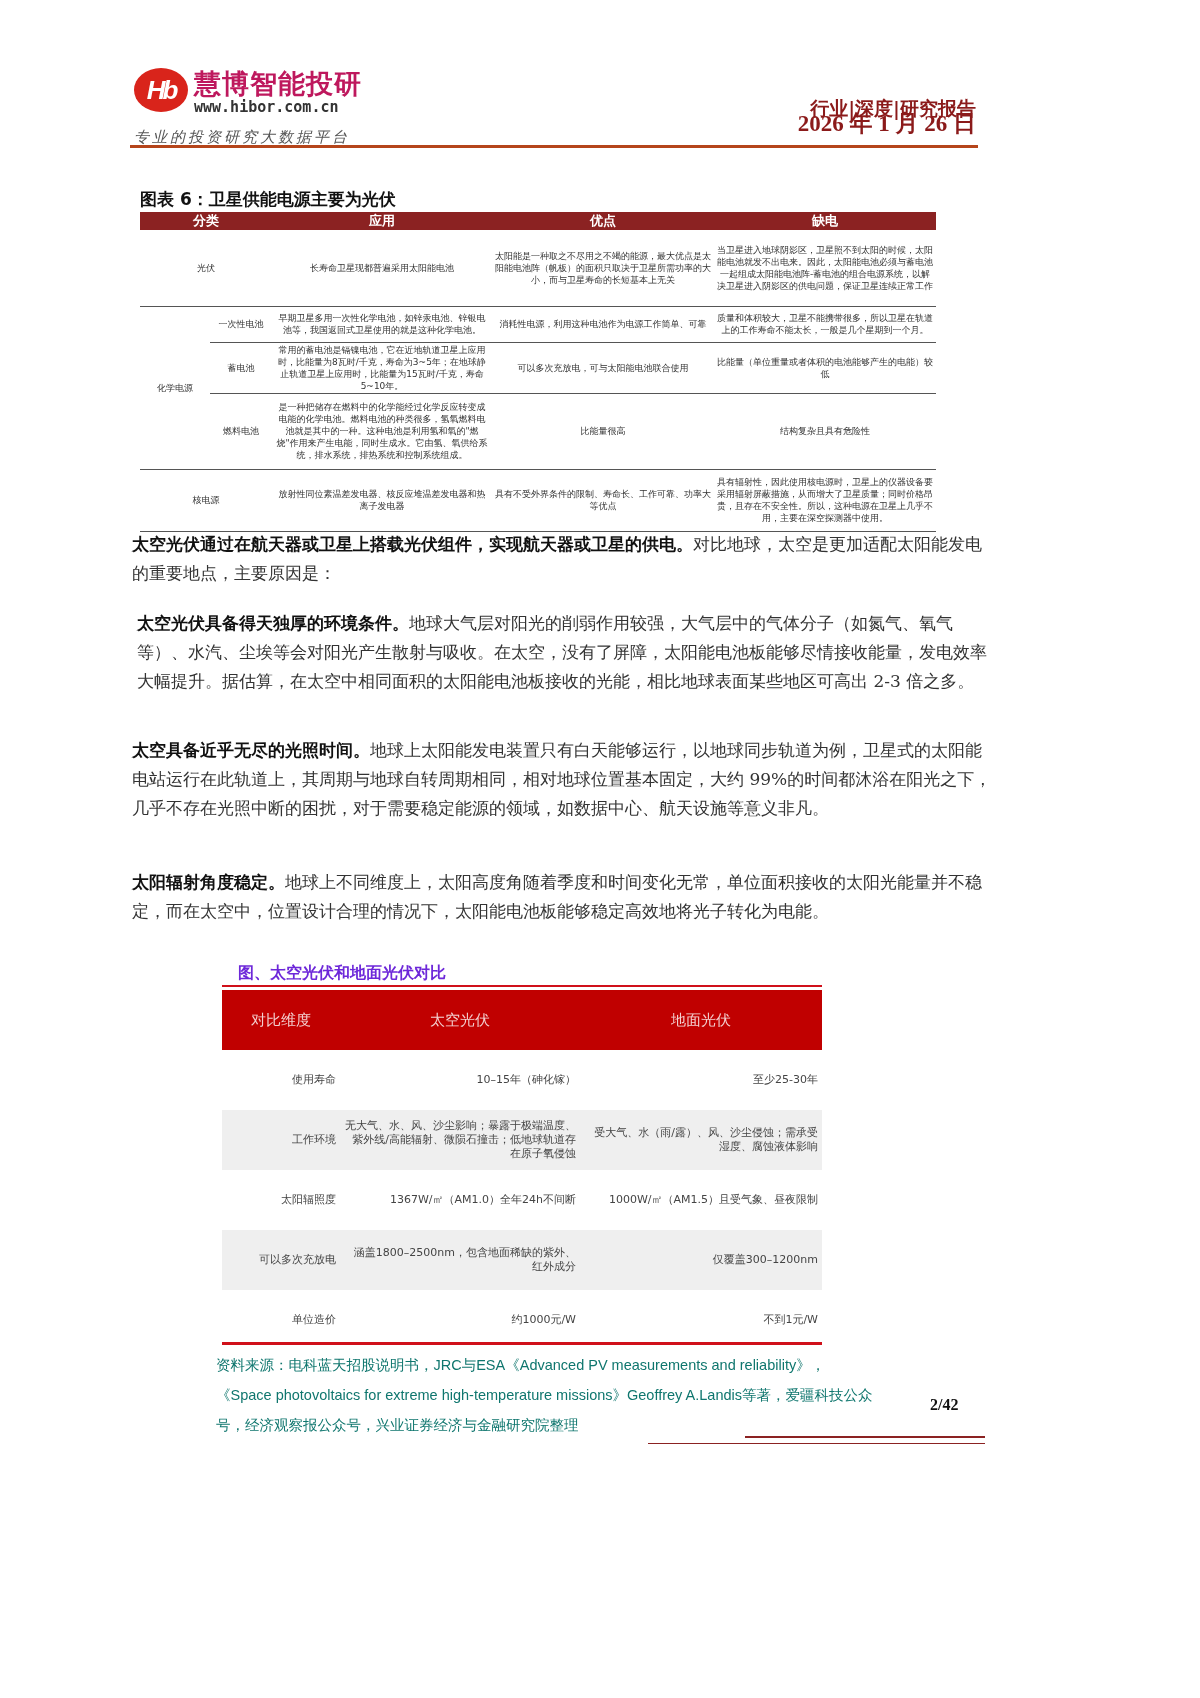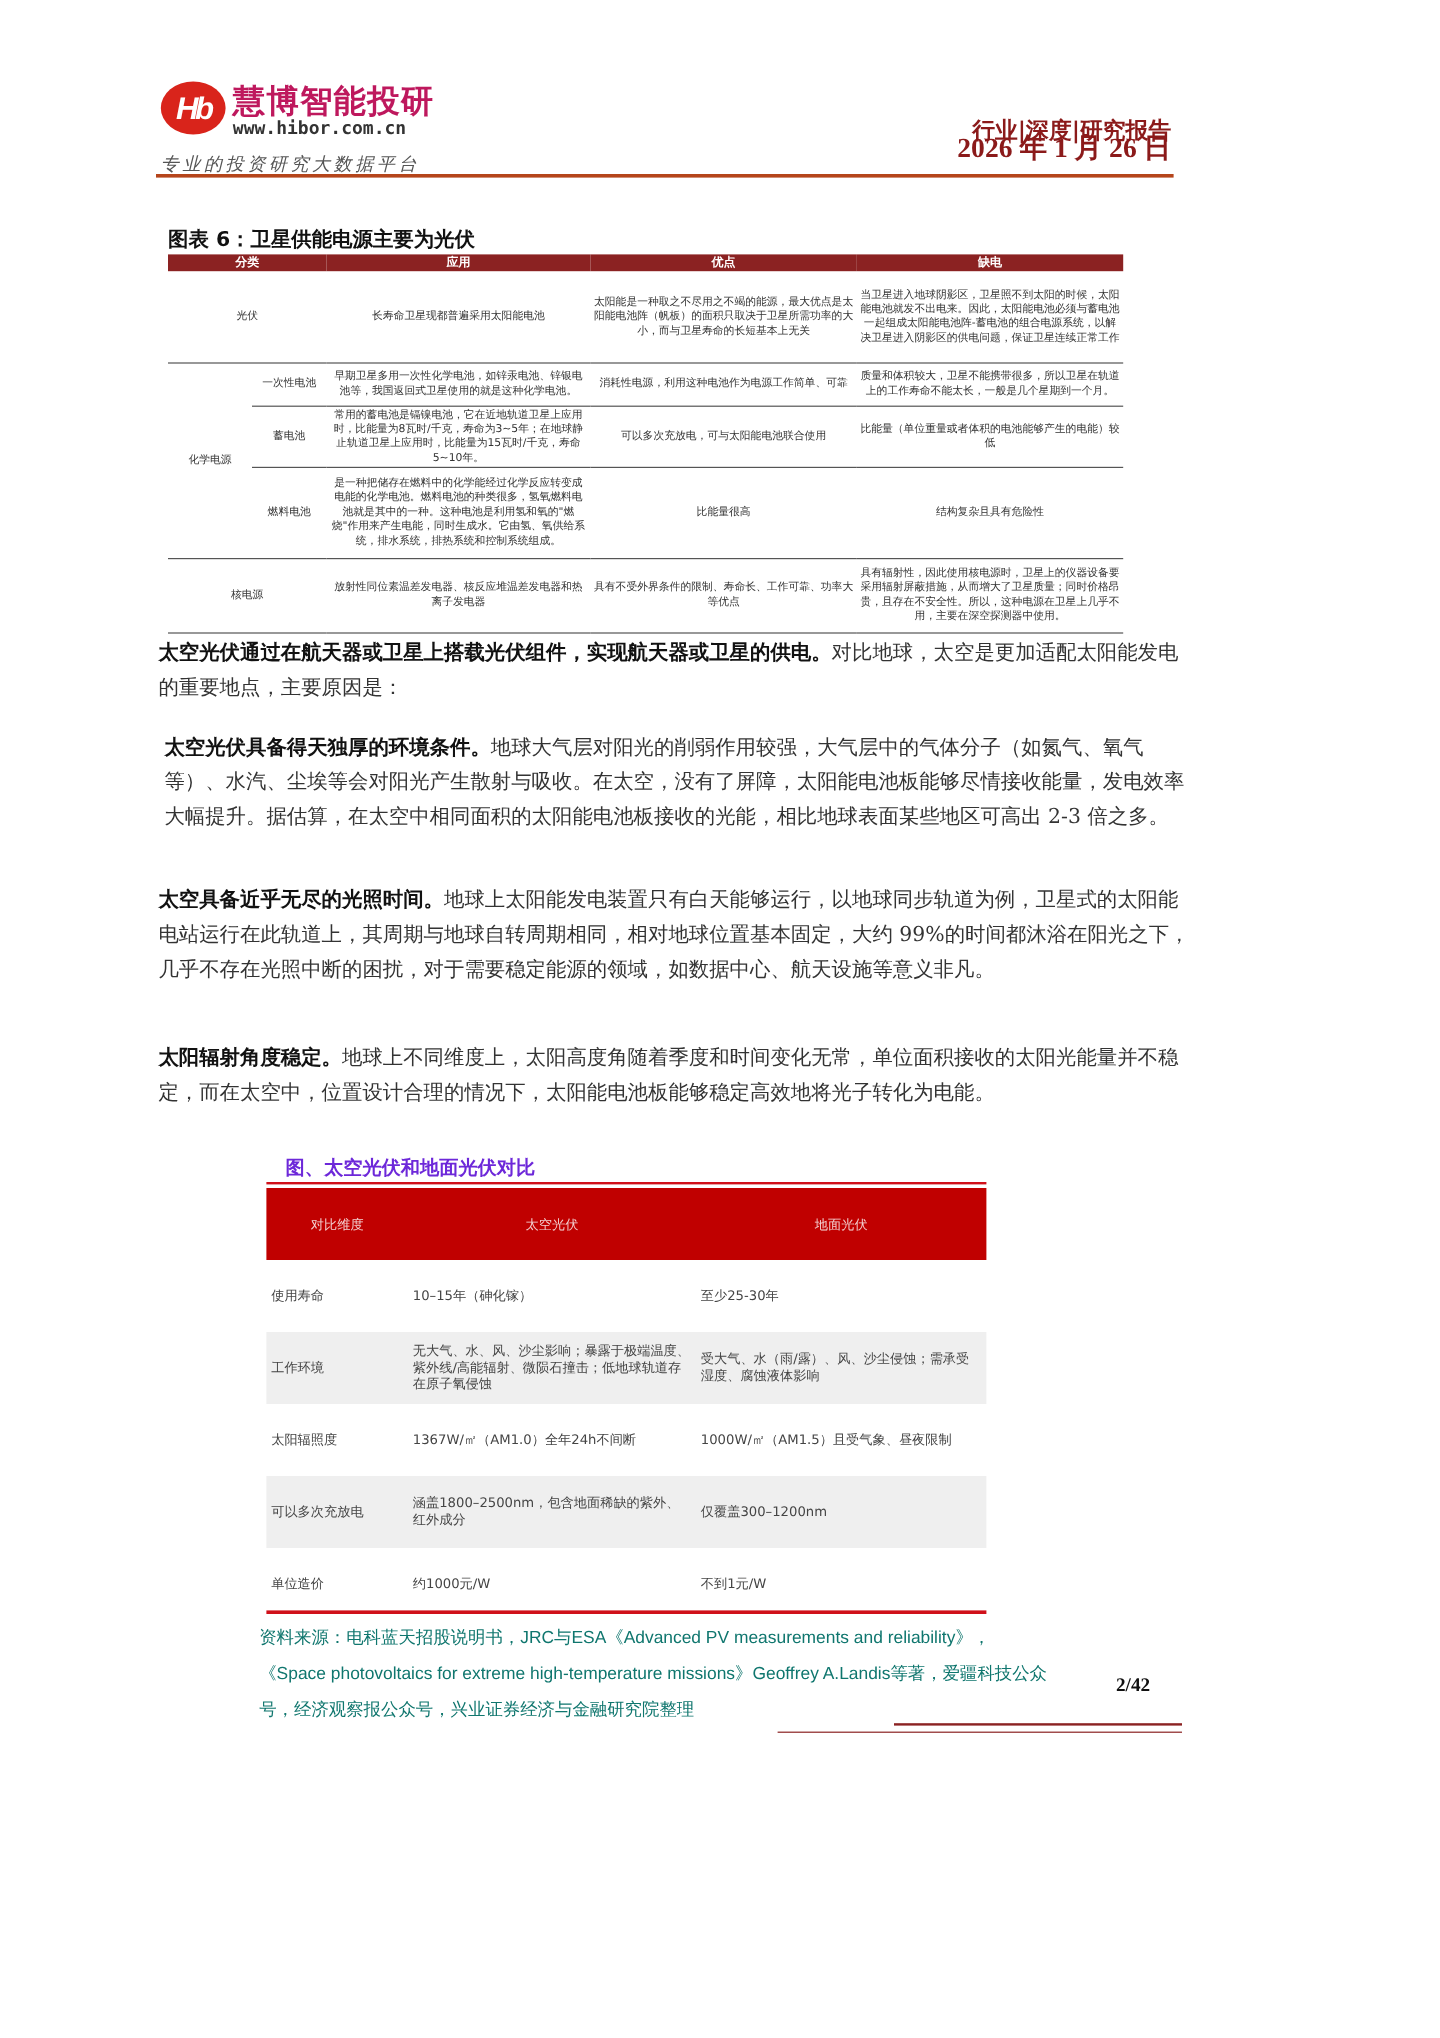--- a/index.html
+++ b/index.html
@@ -11,36 +11,36 @@
   .logo-title { position: absolute; left: 64px; top: 6px; font: bold 27px "DejaVu Sans", sans-serif; color: #be185d; letter-spacing: 1px; }
   .logo-url { position: absolute; left: 64px; top: 38px; font: bold 15px "DejaVu Sans Mono", monospace; color: #333; }
   .logo-slogan { position: absolute; left: 4px; top: 58px; font: italic 15px "DejaVu Serif", serif; color: #555; letter-spacing: 3px; margin-top: 10px; }
   .report-type { position: absolute; right: 2px; top: 20px; font: bold 19px "DejaVu Serif", serif; color: #8b1a1a; margin-top: 16px; }
   .report-date { position: absolute; right: 2px; top: 48px; font: bold 23px "Liberation Serif", serif; color: #8b1a1a; }
   .header-rule { position: absolute; left: 130px; top: 145px; width: 848px; height: 3px; background: #b5451b; }
 
   
   .t6-title { position: absolute; left: 140px; top: 188px; font: bold 17px "DejaVu Sans", sans-serif; color: #111; }
   .t6 { position: absolute; left: 140px; top: 212px; width: 796px; border-collapse: collapse; font: 9px "DejaVu Sans", sans-serif; color: #333; table-layout: fixed; }
-  .t6 th { background: #8b2222; color: #fff; font-weight: bold; height: 14px; padding: 0; font-size: 10px; }
+  .t6 th { background: #8b2222; color: #fff; font-weight: bold; height: 14px; padding: 0; font-size: 13px; }
   .t6 td { text-align: center; vertical-align: middle; padding: 1px 3px; line-height: 12px; }
   .t6 tr.sep td { border-top: 1.5px solid #555; }
   .t6 tr.sub td.subsep { border-top: 1.5px solid #555; }
   .t6 tr.last td { border-bottom: 1.5px solid #555; }
 
   
   .para { position: absolute; left: 132px; width: 860px; font: 17px "DejaVu Serif", serif; line-height: 29px; color: #333; }
   .para b { font-family: "DejaVu Sans", sans-serif; font-weight: bold; color: #111; }
 
   
   .fig-title { position: absolute; left: 238px; top: 963px; font: bold 16px "DejaVu Sans", sans-serif; color: #6d28d9; }
   .fig-rule { position: absolute; left: 222px; top: 985px; width: 600px; height: 2px; background: #d0101a; }
   .cmp { position: absolute; left: 222px; top: 990px; width: 600px; border-collapse: collapse; table-layout: fixed; font: 11px "DejaVu Sans", sans-serif; color: #444; }
-  .cmp th { background: #c00000; color: #f3d0d0; font-weight: normal; height: 58px; font-size: 11px; }
-  .cmp td { text-align: left; vertical-align: middle; line-height: 14px; padding: 0 4px; height: 60px; }
+  .cmp th { background: #c00000; color: #f3d0d0; font-weight: normal; height: 58px; font-size: 15px; }
+  .cmp td { text-align: right; vertical-align: middle; line-height: 14px; padding: 0 4px; height: 60px; }
   .cmp tr.shade td { background: #efefef; }
   .cmp-bottom { position: absolute; left: 222px; top: 1342px; width: 600px; height: 3px; background: #d0101a; }
 
   .source { position: absolute; left: 216px; top: 1350px; width: 660px; font: 14.5px "Liberation Sans", sans-serif; color: #0f766e; line-height: 30px; }
 
   .page-num { position: absolute; left: 930px; top: 1396px; font: bold 16px "Liberation Serif", serif; color: #111; }
   .foot-rule1 { position: absolute; left: 745px; top: 1436px; width: 240px; height: 2px; background: #8b2222; }
   .foot-rule2 { position: absolute; left: 648px; top: 1443px; width: 337px; height: 1px; background: #8b2222; }
 </style>
 </head>

